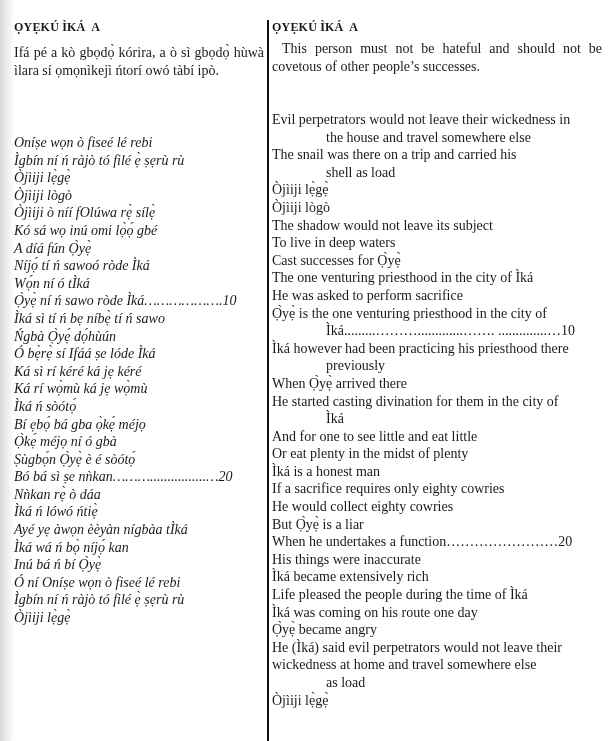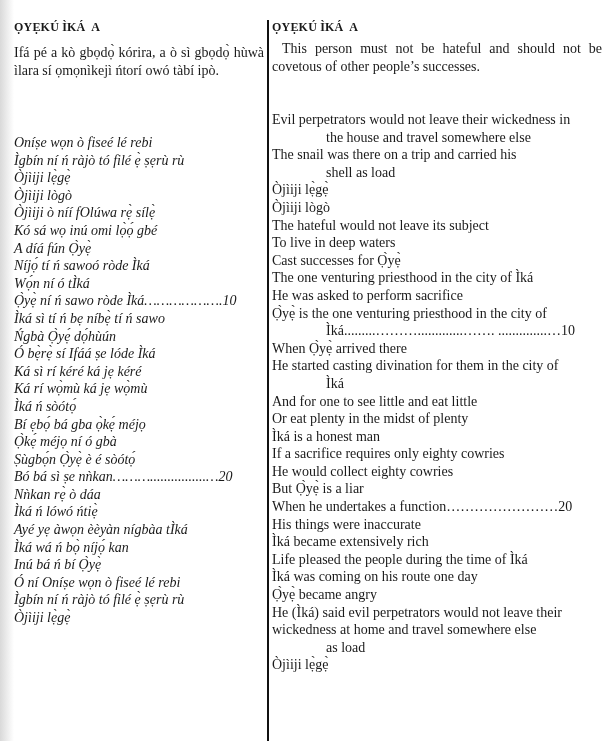--- a/index.html
+++ b/index.html
@@ -81,26 +81,27 @@
 </div>
 
 <div class="col col-right">
   <div class="heading">ỌYẸKÚ ÌKÁ  A</div>
   <div class="intro">This person must not be hateful and should not be covetous of other people’s successes.</div>
   <ul class="lines">
     <li class="line spread"><span>Evil perpetrators would not leave their wickedness in</span><span class="cont">the house and travel somewhere else</span></li>
     <li class="line spread"><span>The snail was there on a trip and carried his</span><span class="cont">shell as load</span></li>
     <li class="line">Òjìiji lẹ̀gẹ̀</li>
     <li class="line">Òjìiji lògò</li>
-    <li class="line">The hateful would not leave its subject</li>
+    <li class="line">The shadow would not leave its subject</li>
     <li class="line">To live in deep waters</li>
     <li class="line">Cast successes for Ọ̀yẹ̀</li>
     <li class="line">The one venturing priesthood in the city of Ìká</li>
     <li class="line">He was asked to perform sacrifice</li>
     <li class="line spread"><span>Ọ̀yẹ̀ is the one venturing priesthood in the city of</span><span class="cont">Ìká.........……….............……. ..............…10</span></li>
+    <li class="line spread"><span>Ìká however had been practicing his priesthood there</span><span class="cont">previously</span></li>
     <li class="line">When Ọ̀yẹ̀ arrived there</li>
     <li class="line"><span>He started casting divination for them in the city of</span><span class="cont">Ìká</span></li>
     <li class="line">And for one to see little and eat little</li>
     <li class="line">Or eat plenty in the midst of plenty</li>
     <li class="line">Ìká is a honest man</li>
     <li class="line">If a sacrifice requires only eighty cowries</li>
     <li class="line">He would collect eighty cowries</li>
     <li class="line">But Ọ̀yẹ̀ is a liar</li>
     <li class="line">When he undertakes a function……………………20</li>
     <li class="line">His things were inaccurate</li>

